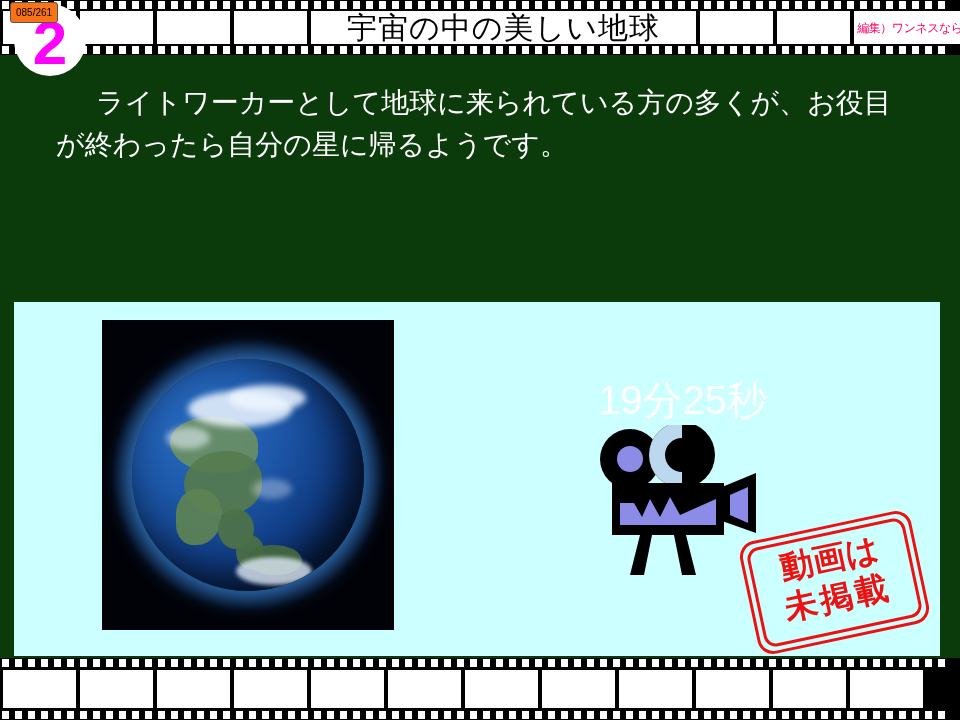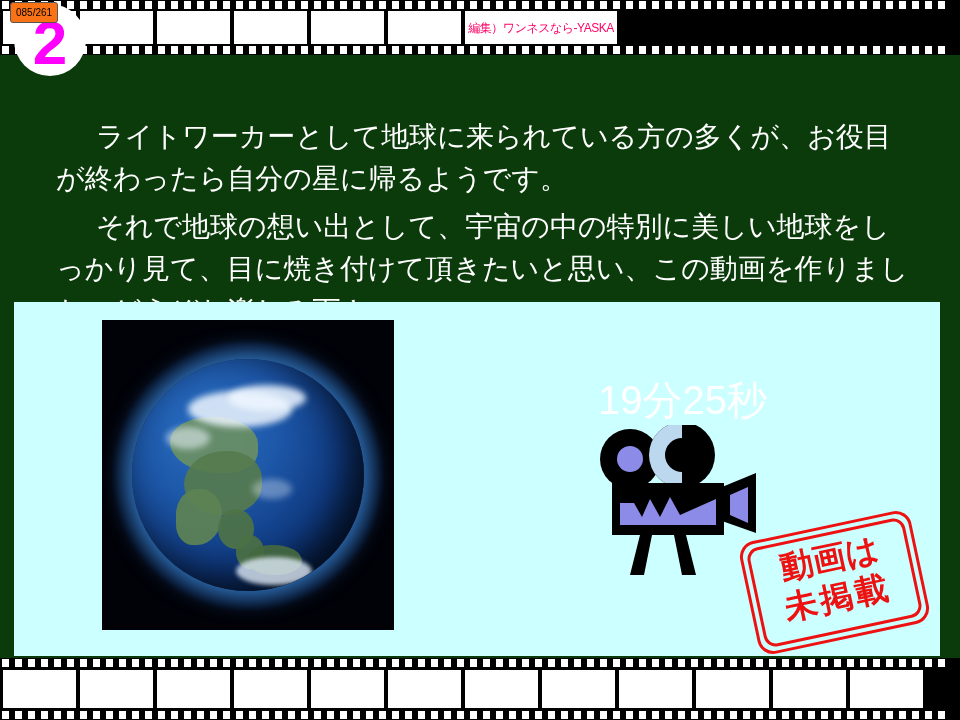--- a/index.html
+++ b/index.html
@@ -142,21 +142,20 @@
   
   #body-text {
     position: absolute;
     left: 56px;
     top: 82px;
     width: 860px;
     color: #ffffff;
     font-size: 28px;
     line-height: 42px;
     letter-spacing: 0px;
-    margin-top: 34px;
   }
   #body-text p { margin: 0 0 6px 0; }
   #body-text p .indent { display: inline-block; width: 40px; }
 
   
   #content-panel {
     position: absolute;
     left: 14px;
     top: 302px;
     width: 926px;
@@ -354,20 +353,23 @@
         <div class="sprocket"></div>
         <div class="sprocket"></div>
         <div class="sprocket"></div>
         <div class="sprocket"></div>
       </div>
     <div class="frames">
       <div class="frame"></div>
       <div class="frame"></div>
       <div class="frame"></div>
       <div class="frame"></div>
+      <div class="frame title-frame">
+        <div class="slide-title">宇宙の中の美しい地球</div>
+      </div>
       <div class="frame"></div>
       <div class="frame"></div>
       <div class="frame credit-frame">
         <div class="credit-text">編集）ワンネスなら-YASKA</div>
       </div>
     </div>
     <div class="sprockets bottom" id="sprockets-top-b">
         <div class="sprocket"></div>
         <div class="sprocket"></div>
         <div class="sprocket"></div>
@@ -445,21 +447,20 @@
   </div>
 
   <div id="page-badge">
     <div class="disc"></div>
     <div class="page-number">2</div>
     <div class="counter">085/261</div>
   </div>
 
   <div id="body-text">
     <p><span class="indent"></span><span>ライトワーカーとして地球に来られている方の多くが、お役目が終わったら自分の星に帰るようです。</span></p>
-    <p><span class="indent"></span><span>それで地球の想い出として、宇宙の中の特別に美しい地球をしっかり見て、目に焼き付けて頂きたいと思い、この動画を作りました。どうぞお楽しみ下さい。</span></p>
   </div>
 
   <div id="content-panel"></div>
 
   <div id="earth-photo">
     <div class="glow"></div>
     <div class="globe">
       <div class="land" style="left:38px;  top:58px;  width:88px; height:56px; border-radius:48% 52% 40% 60%; background:#6a8f63;"></div>
       <div class="land" style="left:52px;  top:92px;  width:78px; height:64px; border-radius:55% 45% 50% 50%; background:#567b4e;"></div>
       <div class="land" style="left:44px;  top:130px; width:46px; height:56px; border-radius:50% 50% 60% 40%; background:#5d8354;"></div>

